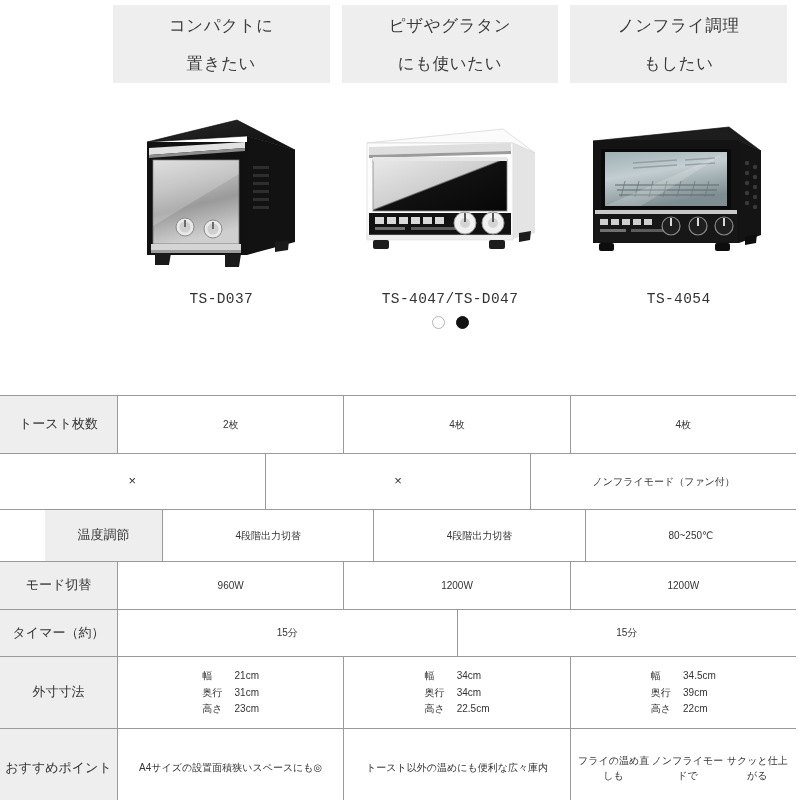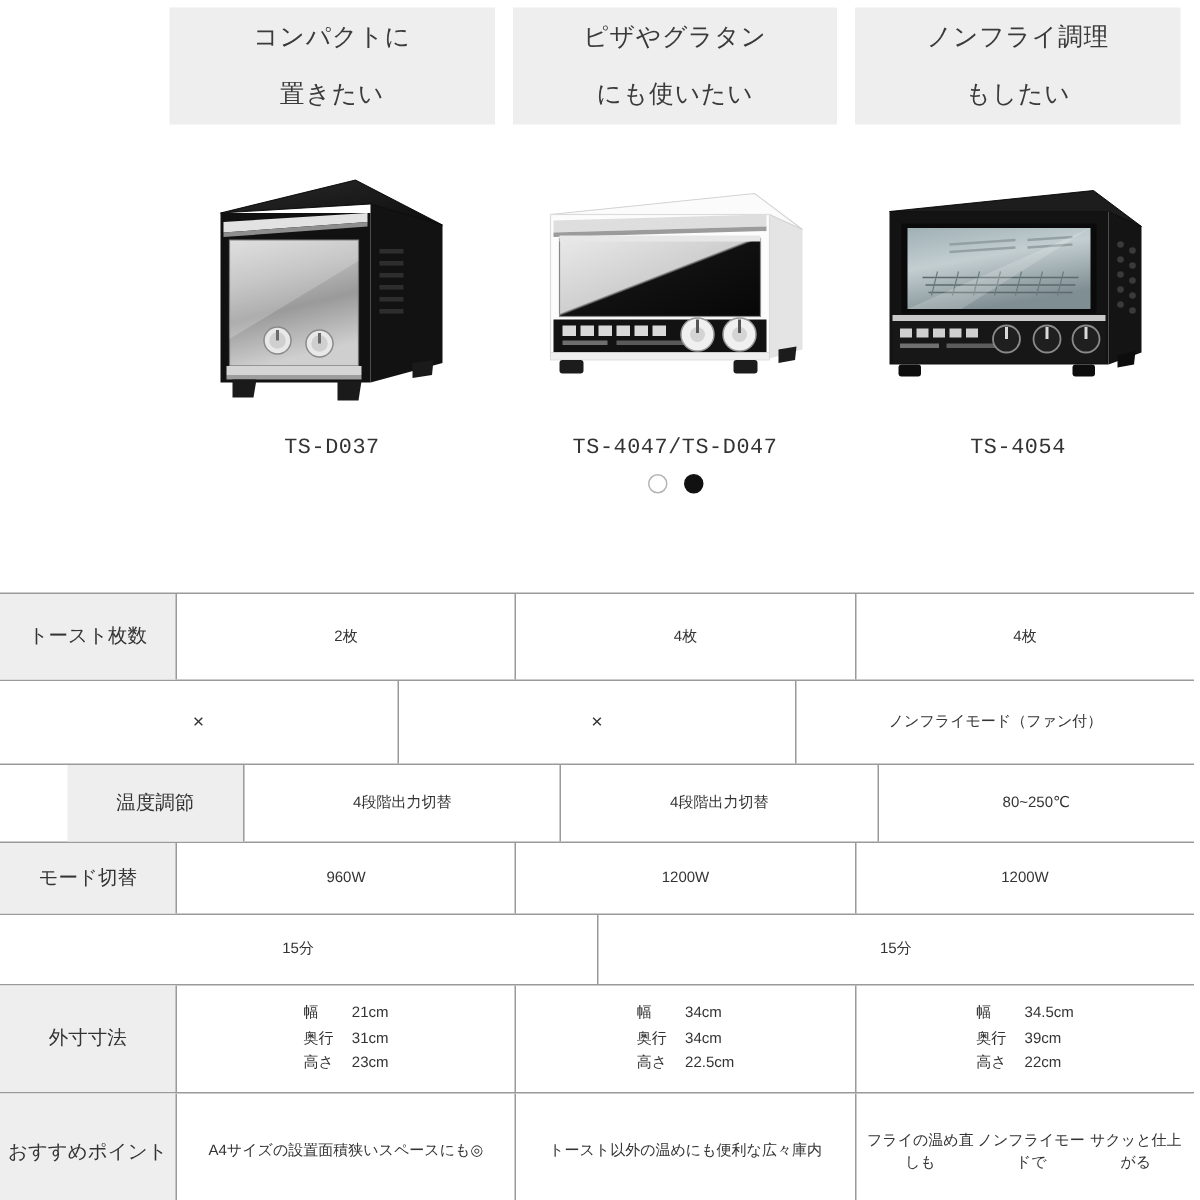--- a/index.html
+++ b/index.html
@@ -316,20 +316,21 @@
     </div>
 
     <div class="row r4">
       <div class="th">モード切替</div>
       <div class="td">960W</div>
       <div class="td">1200W</div>
       <div class="td">1200W</div>
     </div>
 
     <div class="row r5">
+      <div class="th">タイマー（約）</div>
       <div class="td">15分</div>
       <div class="td">15分</div>
     </div>
 
     <div class="row r6">
       <div class="th">外寸寸法</div>
       <div class="td">
         <span class="dim">
           <span class="k">幅</span>
           <span class="v">21cm</span>

